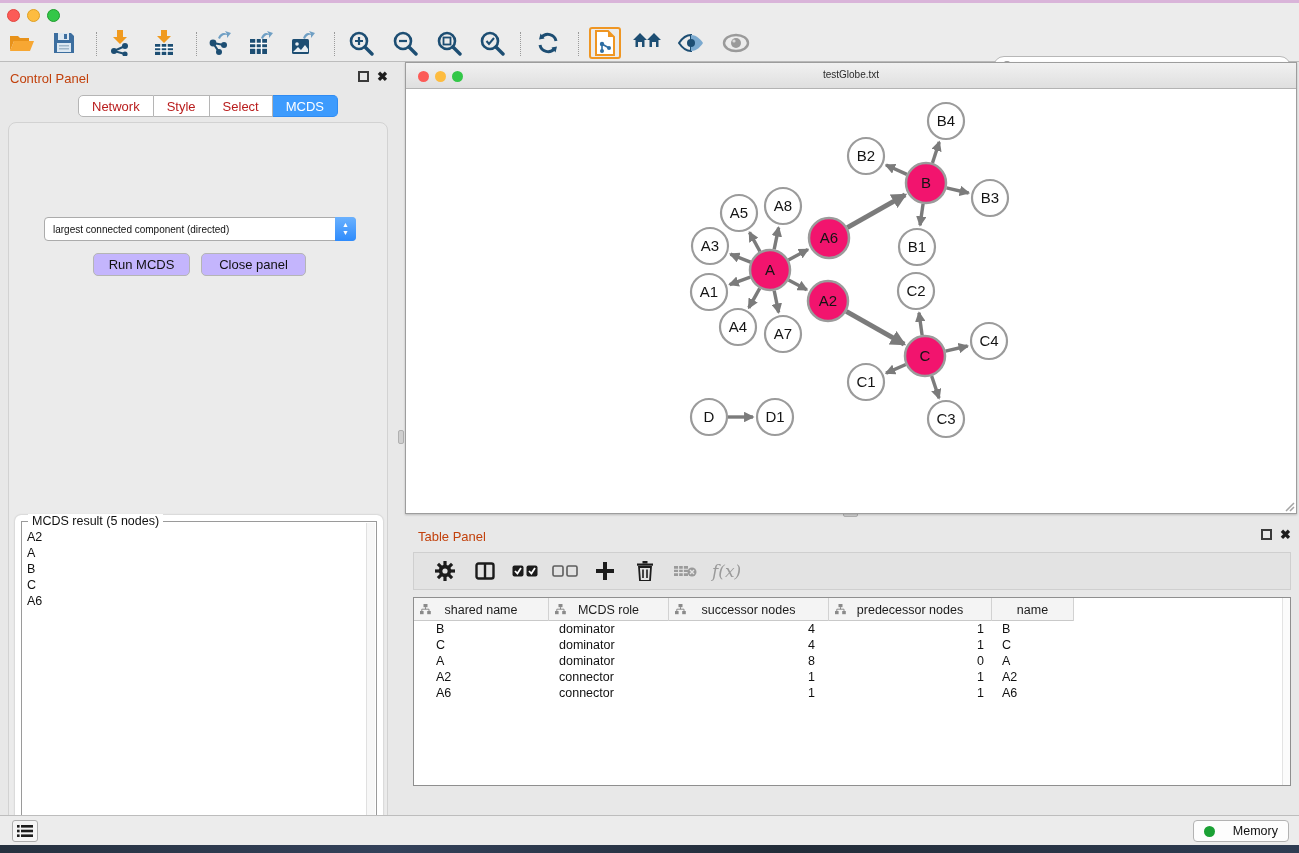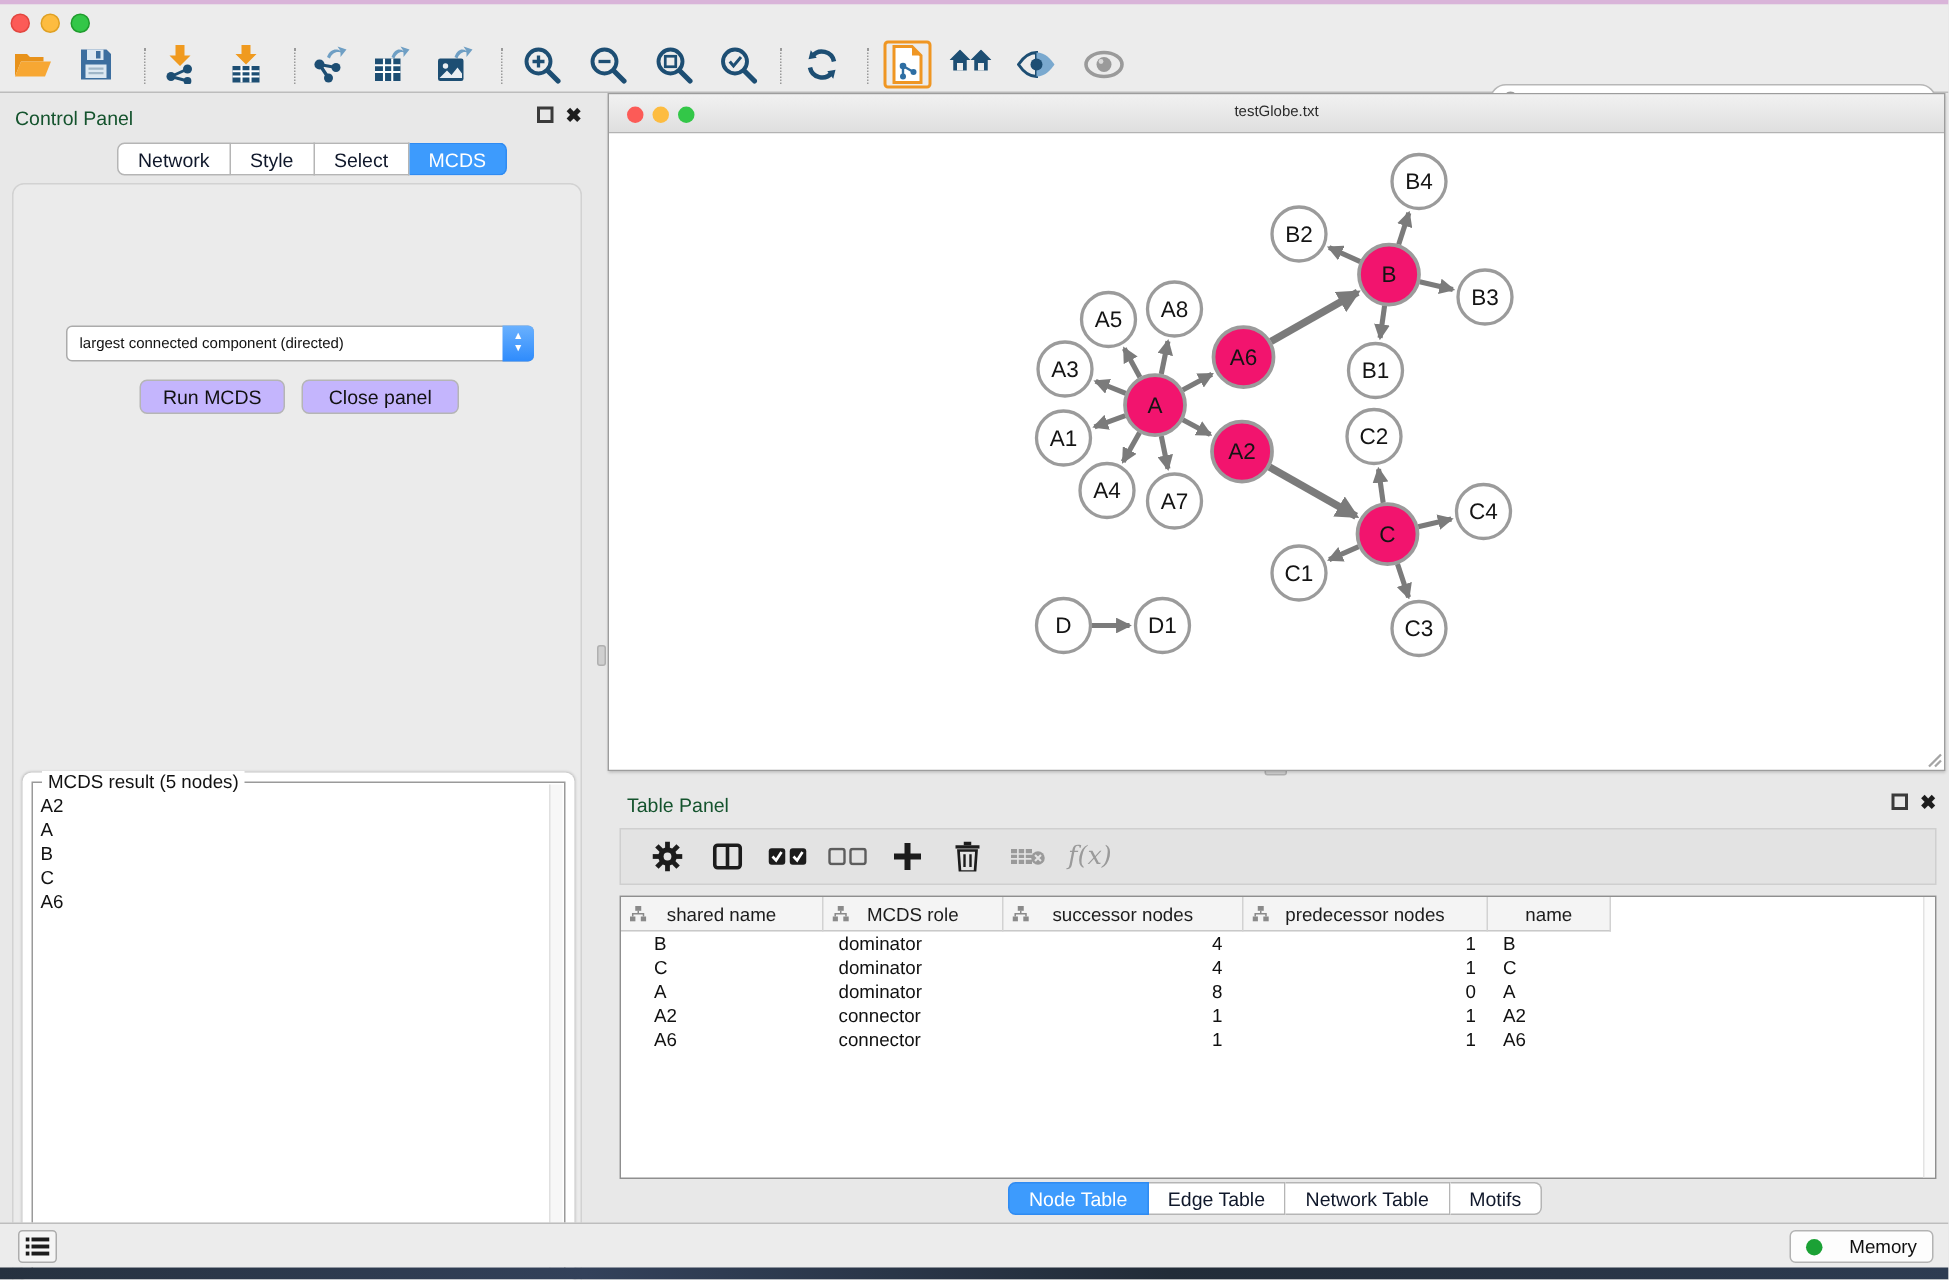--- a/index.html
+++ b/index.html
@@ -19,26 +19,26 @@
   .toolbar { position:absolute; left:0; top:24px; width:1299px; height:38px; background:#ececec; border-bottom:1px solid #bcbcbc; }
   .tb-icon { position:absolute; top:5px; width:34px; height:28px; display:flex; align-items:center; justify-content:center; cursor:pointer; }
   .tb-sep { position:absolute; top:8px; width:0; height:24px; border-left:1px dotted #9a9a9a; }
   .tb-active-box { position:absolute; top:3px; width:32px; height:32px; border:2px solid #ef9623; border-radius:3px; }
   .searchbox { position:absolute; left:993px; top:32px; width:298px; height:22px; background:#fff; border:1px solid #b7b7b7; border-radius:11px; display:flex; align-items:center; padding-left:7px; }
   .searchbox input { border:none; outline:none; font-size:12px; width:260px; background:transparent; }
 
   
   .control-panel { position:absolute; left:0; top:62px; width:396px; height:753px; background:#e8e8e8; }
   .panel-header { position:absolute; left:0; top:0; width:100%; height:30px; }
-  .panel-title { position:absolute; left:10px; top:9px; font-size:13px; color:#14532d; }
+  .panel-title { position:absolute; left:10px; top:9px; font-size:13px; color:#c2410c; }
   .win-float { position:absolute; width:11px; height:11px; border:2px solid #3a3a3a; top:9px; cursor:pointer; }
   .win-close { position:absolute; top:7px; font-size:13px; font-weight:bold; color:#1d1d1d; cursor:pointer; }
   .cp-tabs { position:absolute; left:78px; top:33px; }
   .seg { display:flex; }
-  .seg .seg-btn { background:#fff; border:1px solid #b5b5b5; border-left:none; height:22px; padding:0 13px; font-size:13px; color:#0f172a; display:flex; align-items:center; cursor:pointer; }
+  .seg .seg-btn { background:#fff; border:1px solid #b5b5b5; border-left:none; height:22px; padding:0 13px; font-size:13px; color:#b91c1c; display:flex; align-items:center; cursor:pointer; }
   .seg .seg-btn:first-child { border-left:1px solid #b5b5b5; border-radius:5px 0 0 5px; }
   .seg .seg-btn:last-child { border-radius:0 5px 5px 0; }
   .seg .seg-btn.active { background:#3d9bfd; border-color:#2f8bf2; color:#fff; }
   .cp-body { position:absolute; left:8px; top:60px; width:380px; height:742px; background:#ebebeb; border:1px solid #d2d2d2; border-radius:8px; }
   .opt-label { position:absolute; left:0; top:73px; width:380px; text-align:center; font-size:13px; color:#111; }
   .criterion { position:absolute; left:35px; top:94px; width:312px; height:24px; background:#fff; border:1px solid #ababab; border-radius:4px; display:flex; align-items:center; cursor:pointer; }
   .criterion .val { flex:1; font-size:10px; color:#111; padding-left:8px; white-space:nowrap; }
   .criterion .stepper { width:21px; height:24px; margin-right:-1px; background:linear-gradient(#6ab1fe,#2e8bfc); border-radius:0 4px 4px 0; color:#fff; font-size:7px; line-height:8px; display:flex; flex-direction:column; align-items:center; justify-content:center; }
   .cp-btn { position:absolute; height:23px; background:#c4b5fd; border:1px solid #b5b5b5; border-radius:5px; font-size:13px; color:#111; font-family:"Liberation Sans",sans-serif; cursor:pointer; }
   .run-btn { left:84px; top:130px; width:97px; }
@@ -551,26 +551,20 @@
             <div class="gt-cell" style="width: 135px; text-align: left; padding-left: 22px;">A6</div>
             <div class="gt-cell" style="width: 120px; text-align: left; padding-left: 10px;">connector</div>
             <div class="gt-cell" style="width: 160px; text-align: right; padding-right: 14px;">1</div>
             <div class="gt-cell" style="width: 163px; text-align: right; padding-right: 8px;">1</div>
             <div class="gt-cell" style="width: 82px; text-align: left; padding-left: 10px;">A6</div>
           </div>
         </div>
       <div class="gt-scroll"></div>
     </div>
 
-    <div class="tp-tabs seg">
-      <div class="seg-btn active">Node Table</div>
-      <div class="seg-btn">Edge Table</div>
-      <div class="seg-btn">Network Table</div>
-      <div class="seg-btn">Motifs</div>
-    </div>
   </div>
 
   <div class="statusbar">
     <div class="status-listbtn">
       <svg width="16" height="14" viewBox="0 0 16 14">
           <g fill="#1c1c1c">
             <rect x="0" y="1" width="2.6" height="2.6"></rect>
             <rect x="4" y="1" width="12" height="2.6"></rect>
             <rect x="0" y="5.7" width="2.6" height="2.6"></rect>
             <rect x="4" y="5.7" width="12" height="2.6"></rect>

